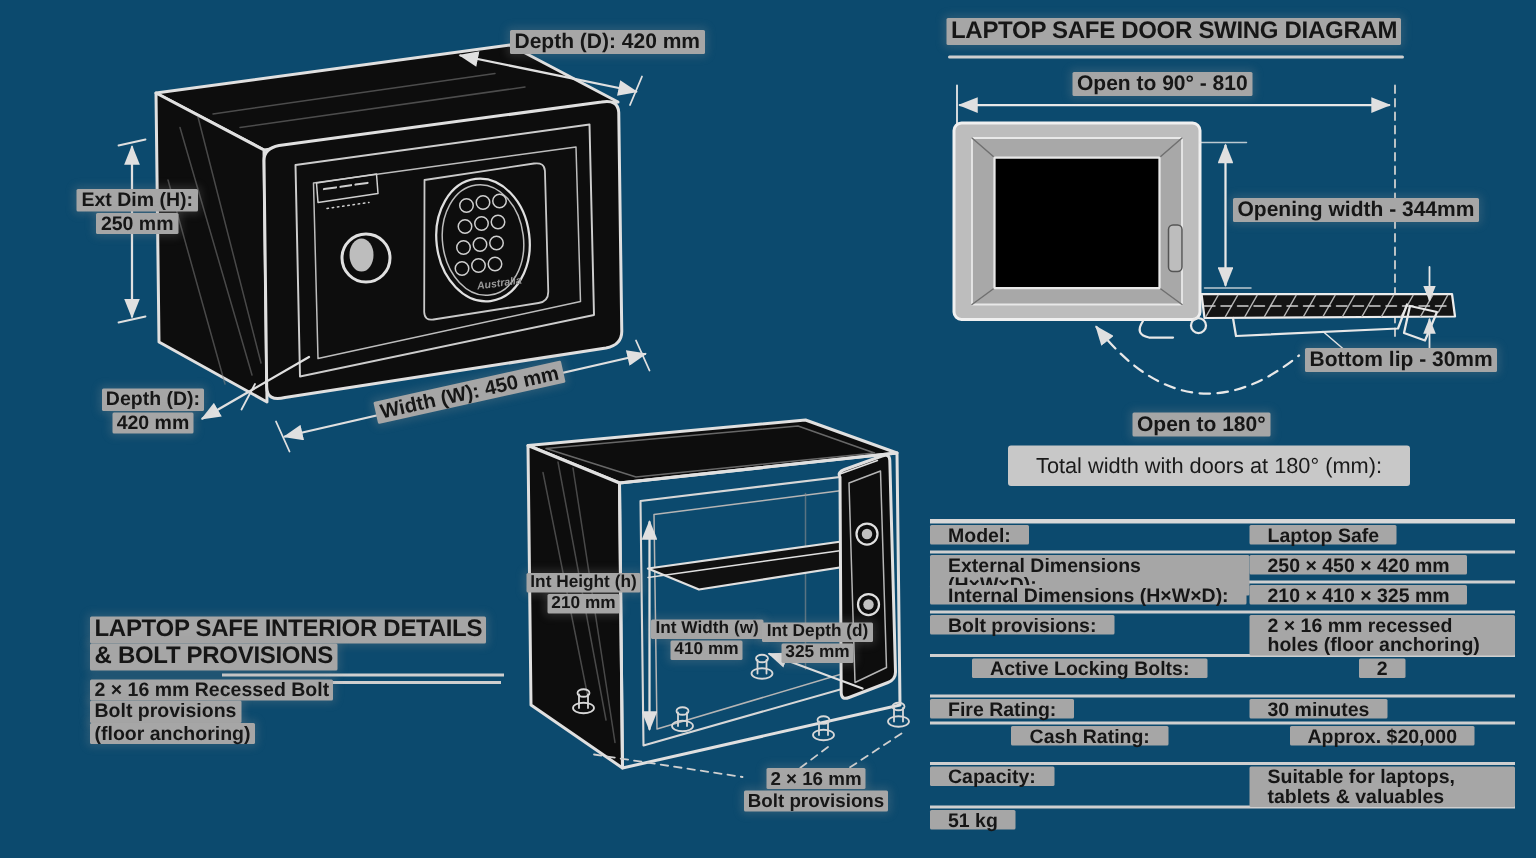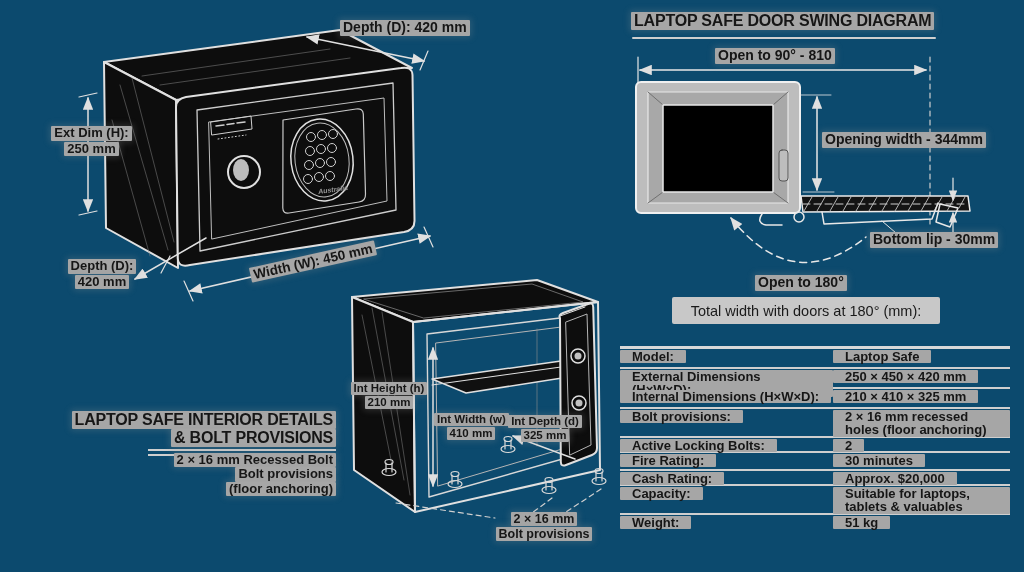--- a/index.html
+++ b/index.html
@@ -8,32 +8,32 @@
   #art{position:absolute;left:0;top:0;}
   .lab{position:absolute;color:#161616;font-weight:bold;white-space:nowrap;line-height:1.12;}
   .chip{background:#a6a6a6;color:#161616;padding:0 3px;display:inline-block;border-radius:1px;
         box-shadow:0 0 6px 2px rgba(150,150,150,.22);}
   .ttl{font-size:16px;letter-spacing:-.2px;}
   .f14{font-size:14px;} .f135{font-size:13.5px;} .f13{font-size:13px;}
   .f125{font-size:12.5px;} .f115{font-size:11.5px;}
   .center{text-align:center;} .right{text-align:center;margin-left:48px;}
   .stack .chip{margin-top:1px;}
   
-  #int-block{position:absolute;left:60px;top:411px;width:276px;text-align:right;}
+  #int-block{position:absolute;left:60px;top:411px;width:276px;text-align:left;}
   #int-block .rule{margin:2px 0 2px auto;width:188px;height:2px;background:#cfcfcf;}
   #int-block .note{font-size:13px;}
   
   #tech{position:absolute;left:620px;top:344px;width:390px;color:#161616;}
   #tech .tt-rule{height:2.5px;background:#d8d8d8;margin-top:2px;}
   .trow{display:flex;align-items:flex-start;border-bottom:2px solid #cfcfcf;
         box-sizing:border-box;padding-top:1px;font-weight:bold;font-size:13px;line-height:13.5px;}
   .tlabel{width:213px;flex:none;}
   .tvalue{width:177px;flex:none;}
   .trow .chip{padding:0 12px;box-shadow:none;}
-  .r20{height:20px;} .r19{height:15px;} .r18{height:18px;} .r29{height:29px;} .r16{height:18px;border-bottom:none;}
+  .r20{height:20px;} .r19{height:27px;text-align:center;} .r18{height:18px;} .r29{height:29px;} .r16{height:18px;border-bottom:none;}
   #total-box{position:absolute;left:672px;top:297px;width:268px;height:27px;background:#c8c8c8;
              color:#1a1a1a;font-size:14.5px;display:flex;align-items:center;justify-content:center;
              border-radius:2px;}
   #australia{position:absolute;left:318px;top:186px;color:#9a9a9a;font-size:7px;font-style:italic;
              font-weight:bold;transform:rotate(-8deg);}
 </style>
 </head>
 <body>
 
 <div id="stage">
@@ -278,18 +278,17 @@
     </div>
     <div class="trow r19">
       <div class="tlabel"><span class="chip">Cash Rating:</span></div>
       <div class="tvalue"><span class="chip">Approx. $20,000</span></div>
     </div>
     <div class="trow r29">
       <div class="tlabel"><span class="chip">Capacity:</span></div>
       <div class="tvalue"><span class="chip" style="white-space:normal;">Suitable for laptops, tablets &amp; valuables</span></div>
     </div>
     <div class="trow r16">
-      <div class="tlabel"><span class="chip">Weight:</span></div>
       <div class="tvalue"><span class="chip">51 kg</span></div>
     </div>
   </div>
 
 </div>
 
 </body></html>

